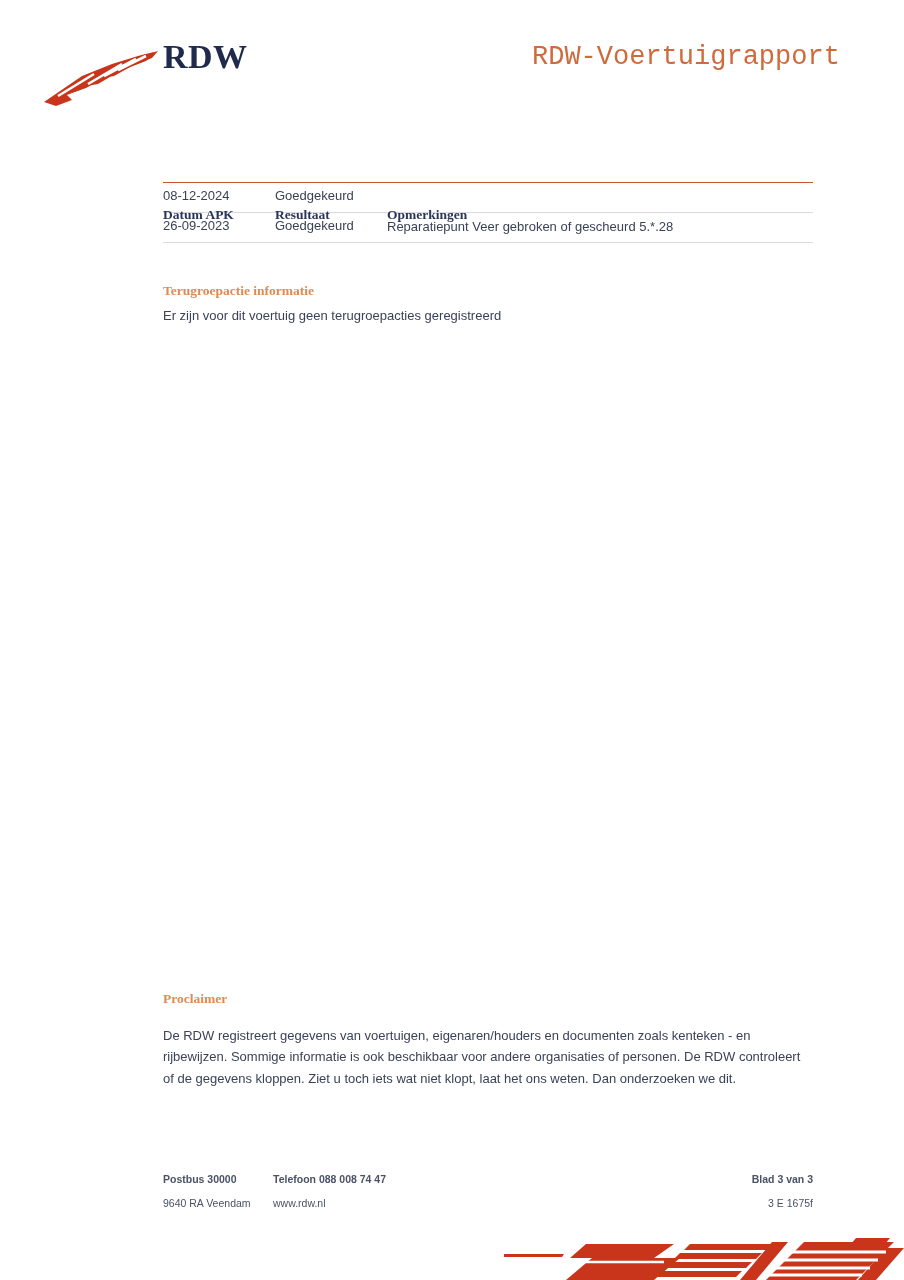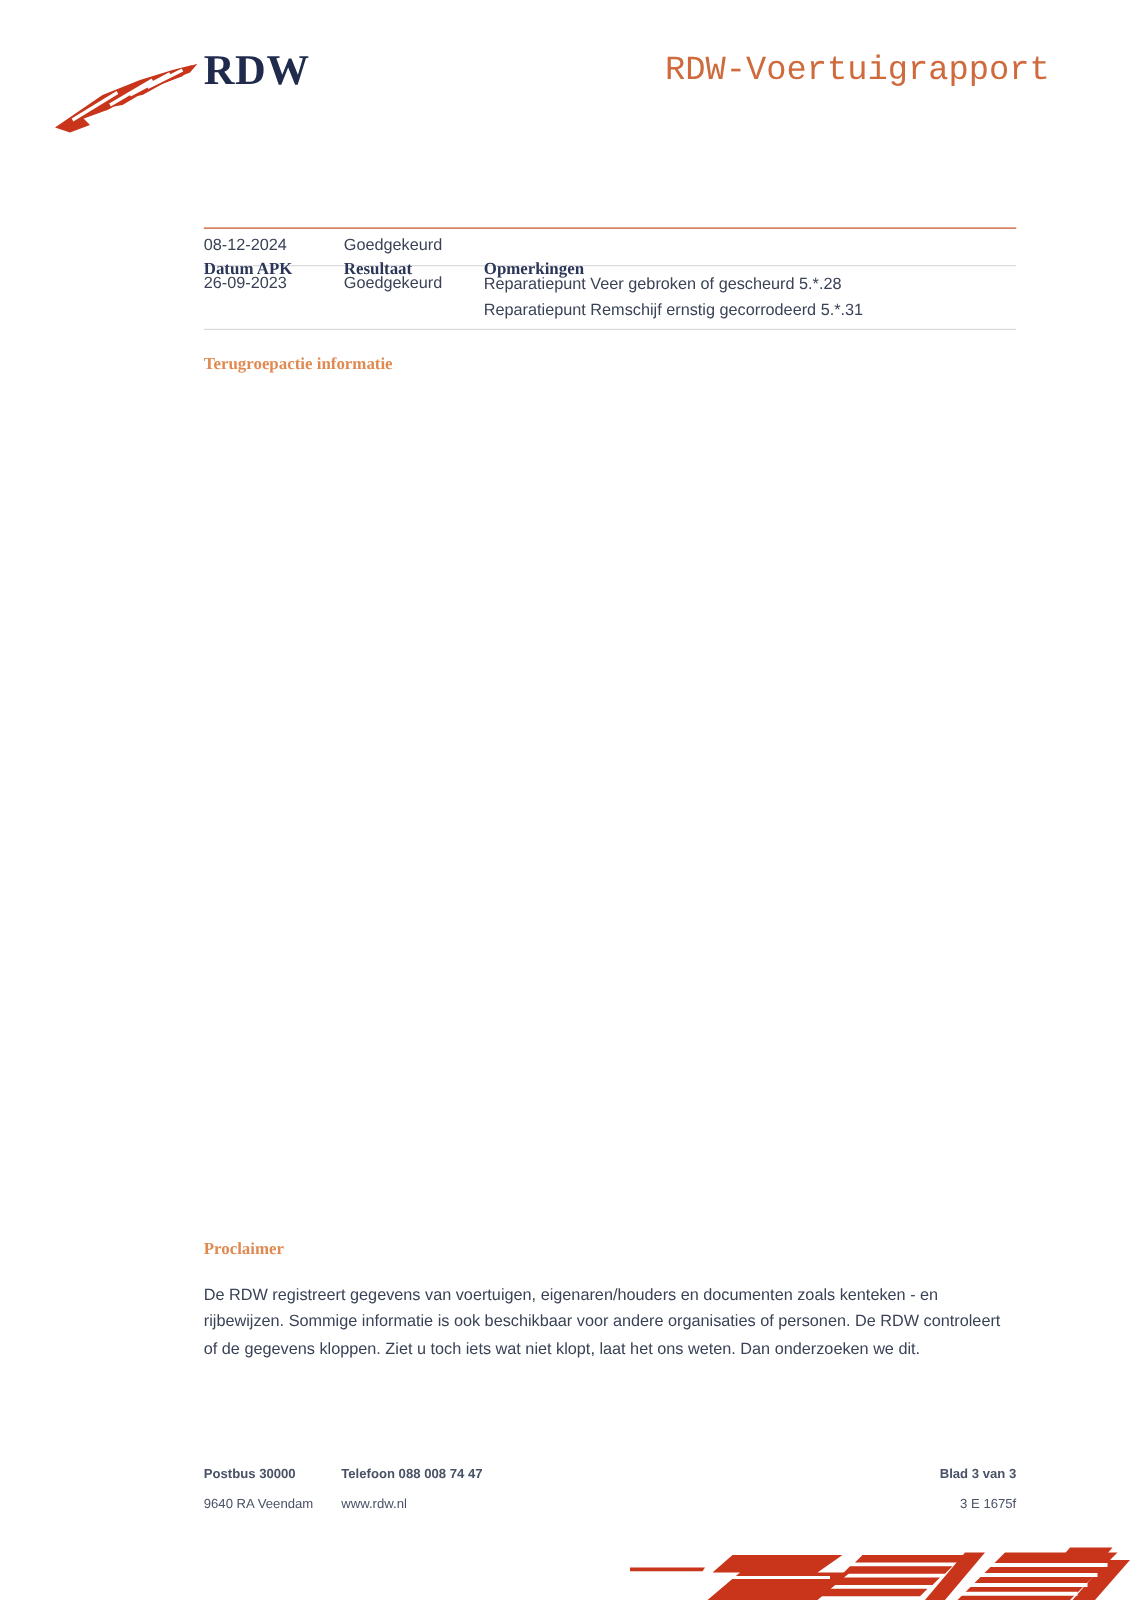--- a/index.html
+++ b/index.html
@@ -248,28 +248,28 @@
       <div class="cell col-2">Goedgekeurd</div>
       <div class="cell notes"></div>
     </div>
     <div class="rule-grey"></div>
 
     <div class="apk-row">
       <div class="cell col-1">26-09-2023</div>
       <div class="cell col-2">Goedgekeurd</div>
       <div class="cell notes">
         <span class="note-line">Reparatiepunt Veer gebroken of gescheurd 5.*.28</span>
-        <span class="note-line">Reparatiepunt Remschijf ernstig gecorrodeerd 5.*.31</span>
       </div>
     </div>
     <div class="rule-grey"></div>
   </div>
 
   <div class="recall-block">
     <div class="section-heading">Terugroepactie informatie</div>
+    <div class="body-text">Er zijn voor dit voertuig geen terugroepacties geregistreerd</div>
   </div>
 
   <div class="proclaimer-block">
     <div class="section-heading strong">Proclaimer</div>
     <div class="body-text">De RDW registreert gegevens van voertuigen, eigenaren/houders en documenten zoals kenteken - en rijbewijzen. Sommige informatie is ook beschikbaar voor andere organisaties of personen. De RDW controleert of de gegevens kloppen. Ziet u toch iets wat niet klopt, laat het ons weten. Dan onderzoeken we dit.</div>
   </div>
 
   <div class="footer">
     <div class="footer-cell f-r1 f-c1">Postbus 30000</div>
     <div class="footer-cell f-r1 f-c2">Telefoon 088 008 74 47</div>

